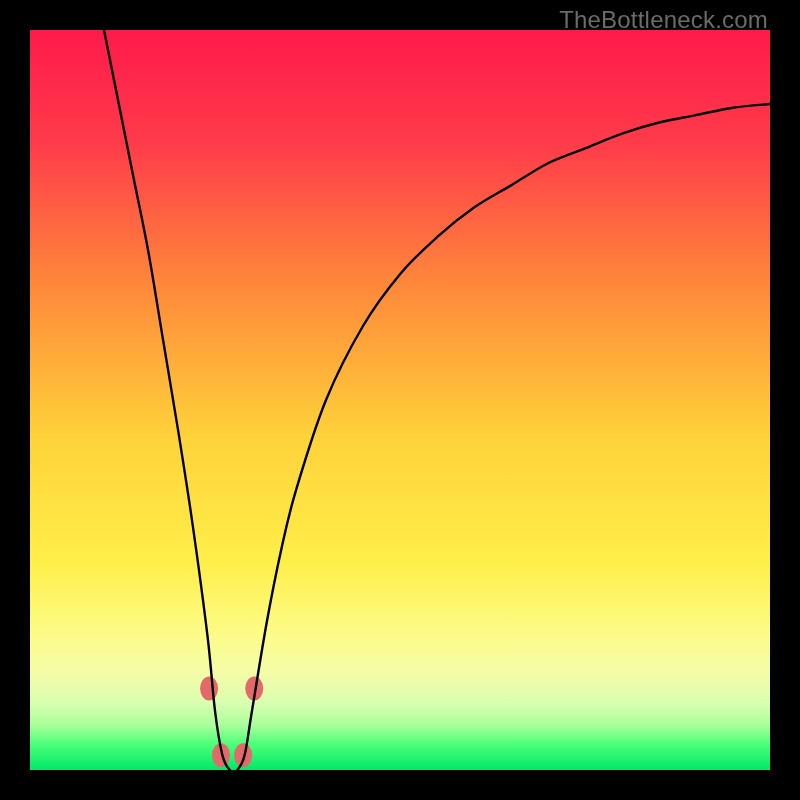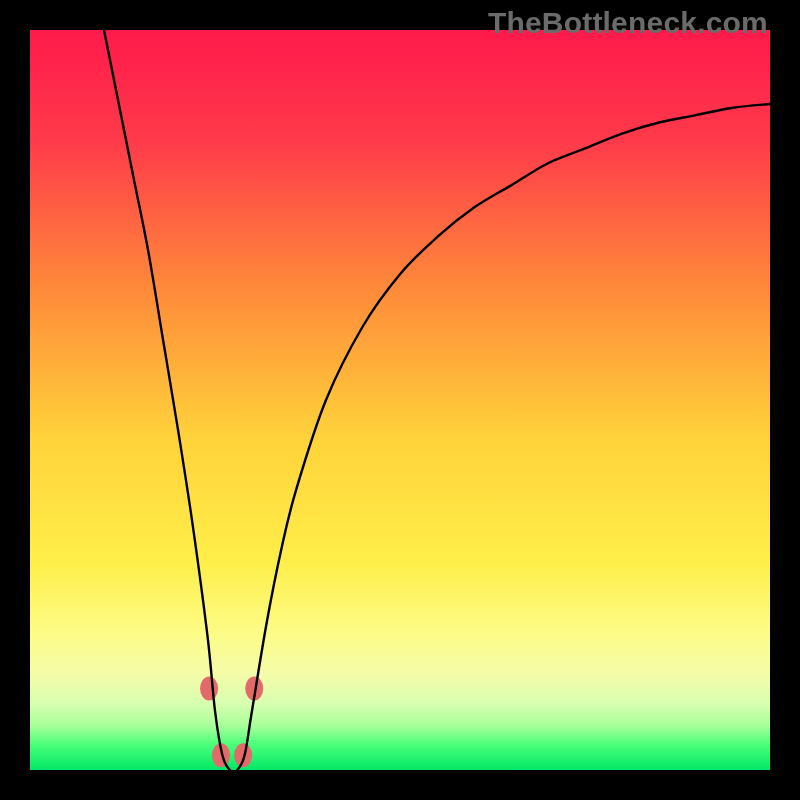--- a/index.html
+++ b/index.html
@@ -32,22 +32,22 @@
     left: 0;
     top: 0;
     width: 100%;
     height: 100%;
   }
   .watermark {
     position: absolute;
     top: 6px;
     right: 32px;
     color: #6b6b6b;
-    font-size: 30px;
-    font-weight: 700;
+    font-size: 24px;
+    font-weight: 400;
     letter-spacing: 0.2px;
     user-select: none;
   }
   svg.curve {
     position: absolute;
     left: 0;
     top: 0;
     width: 100%;
     height: 100%;
   }

